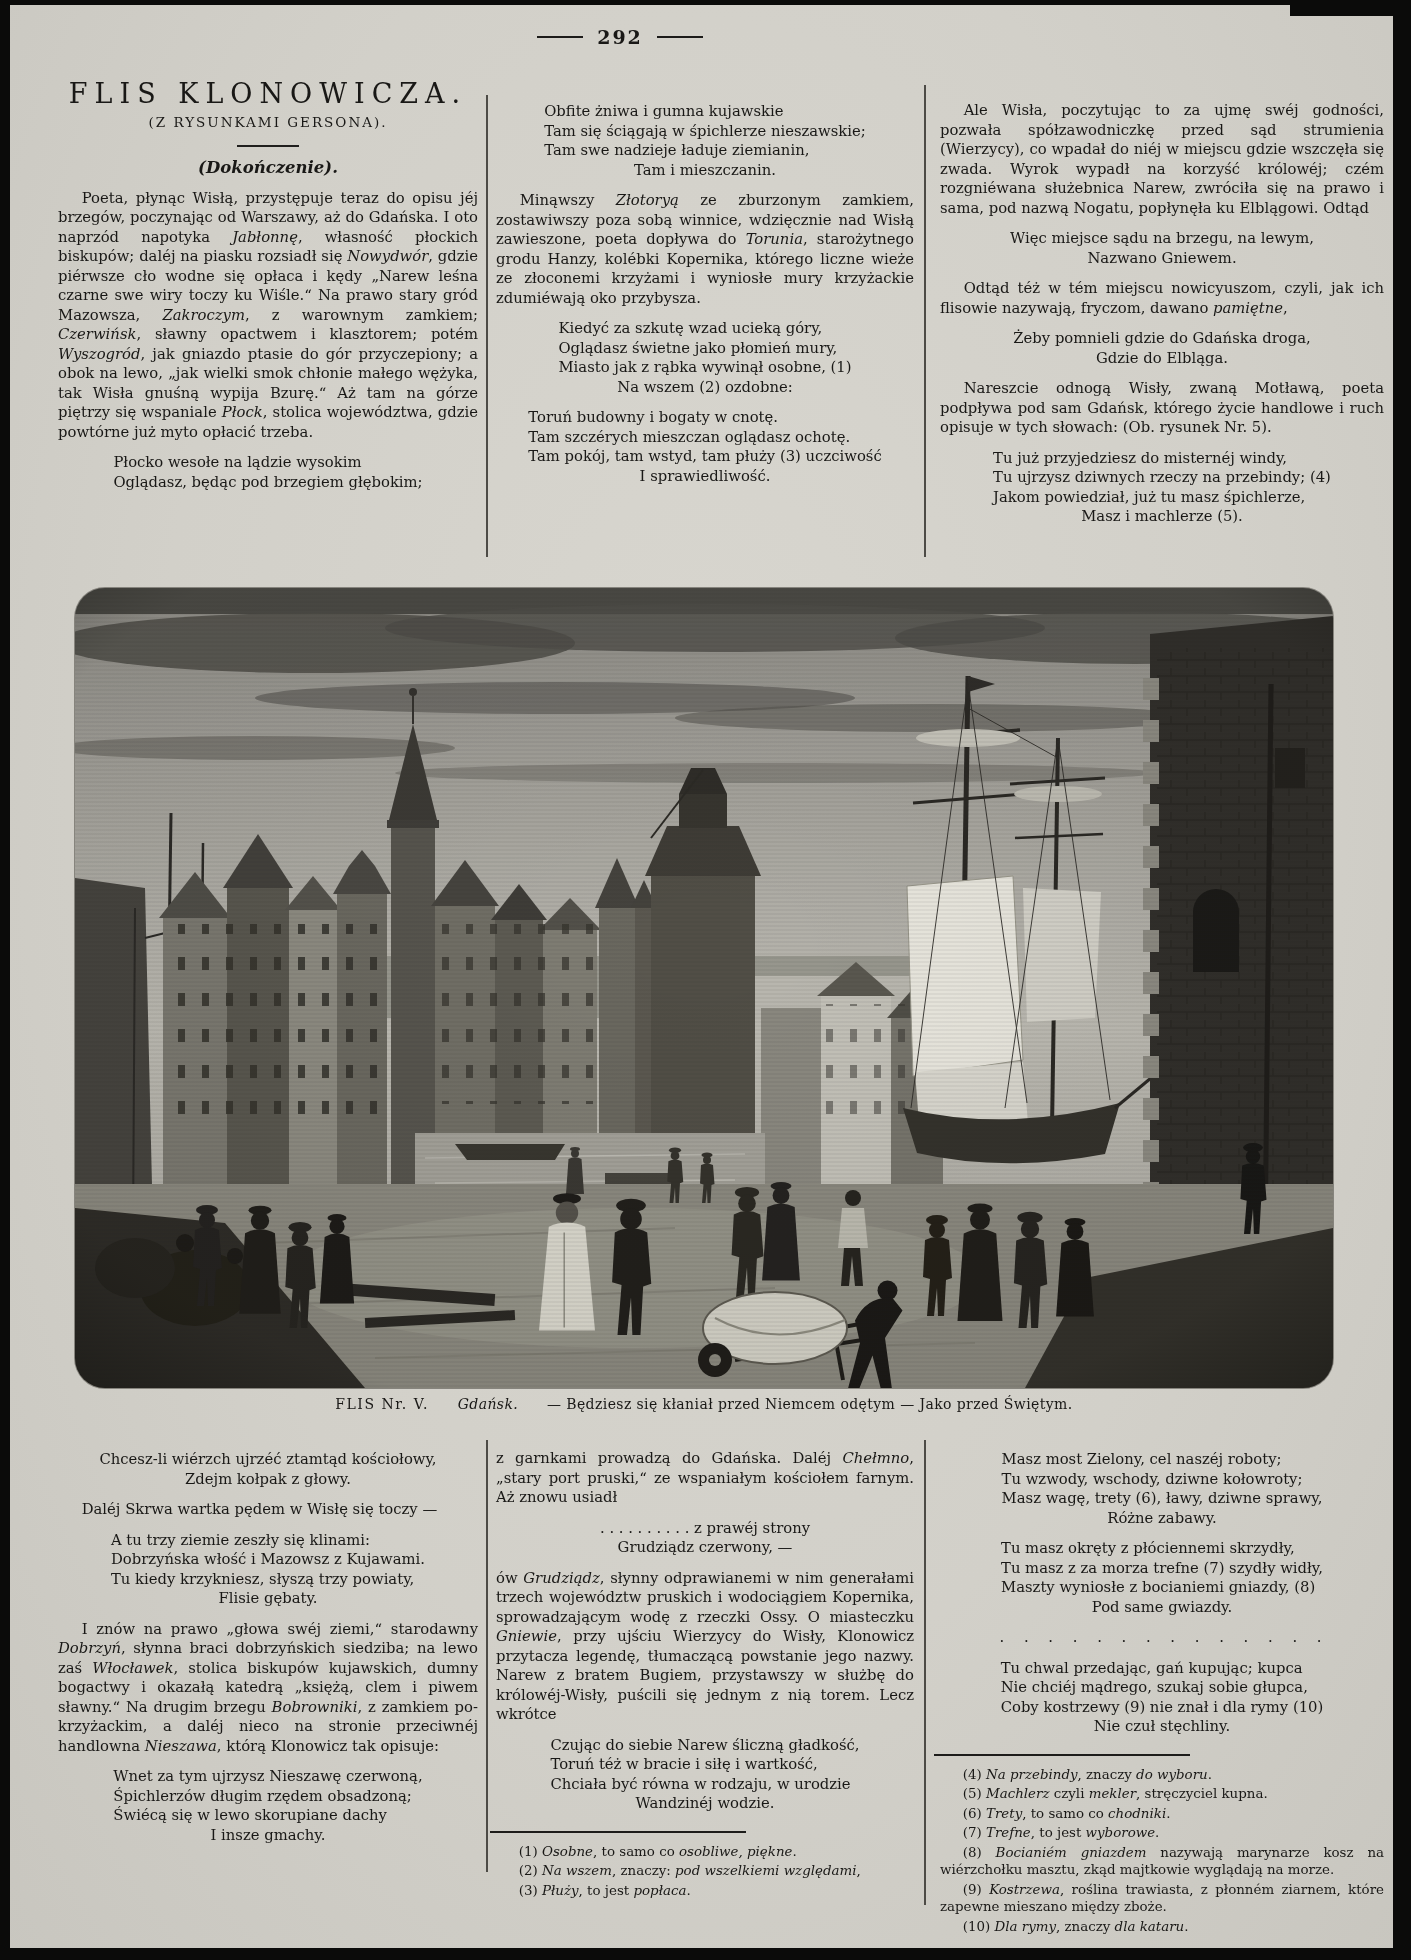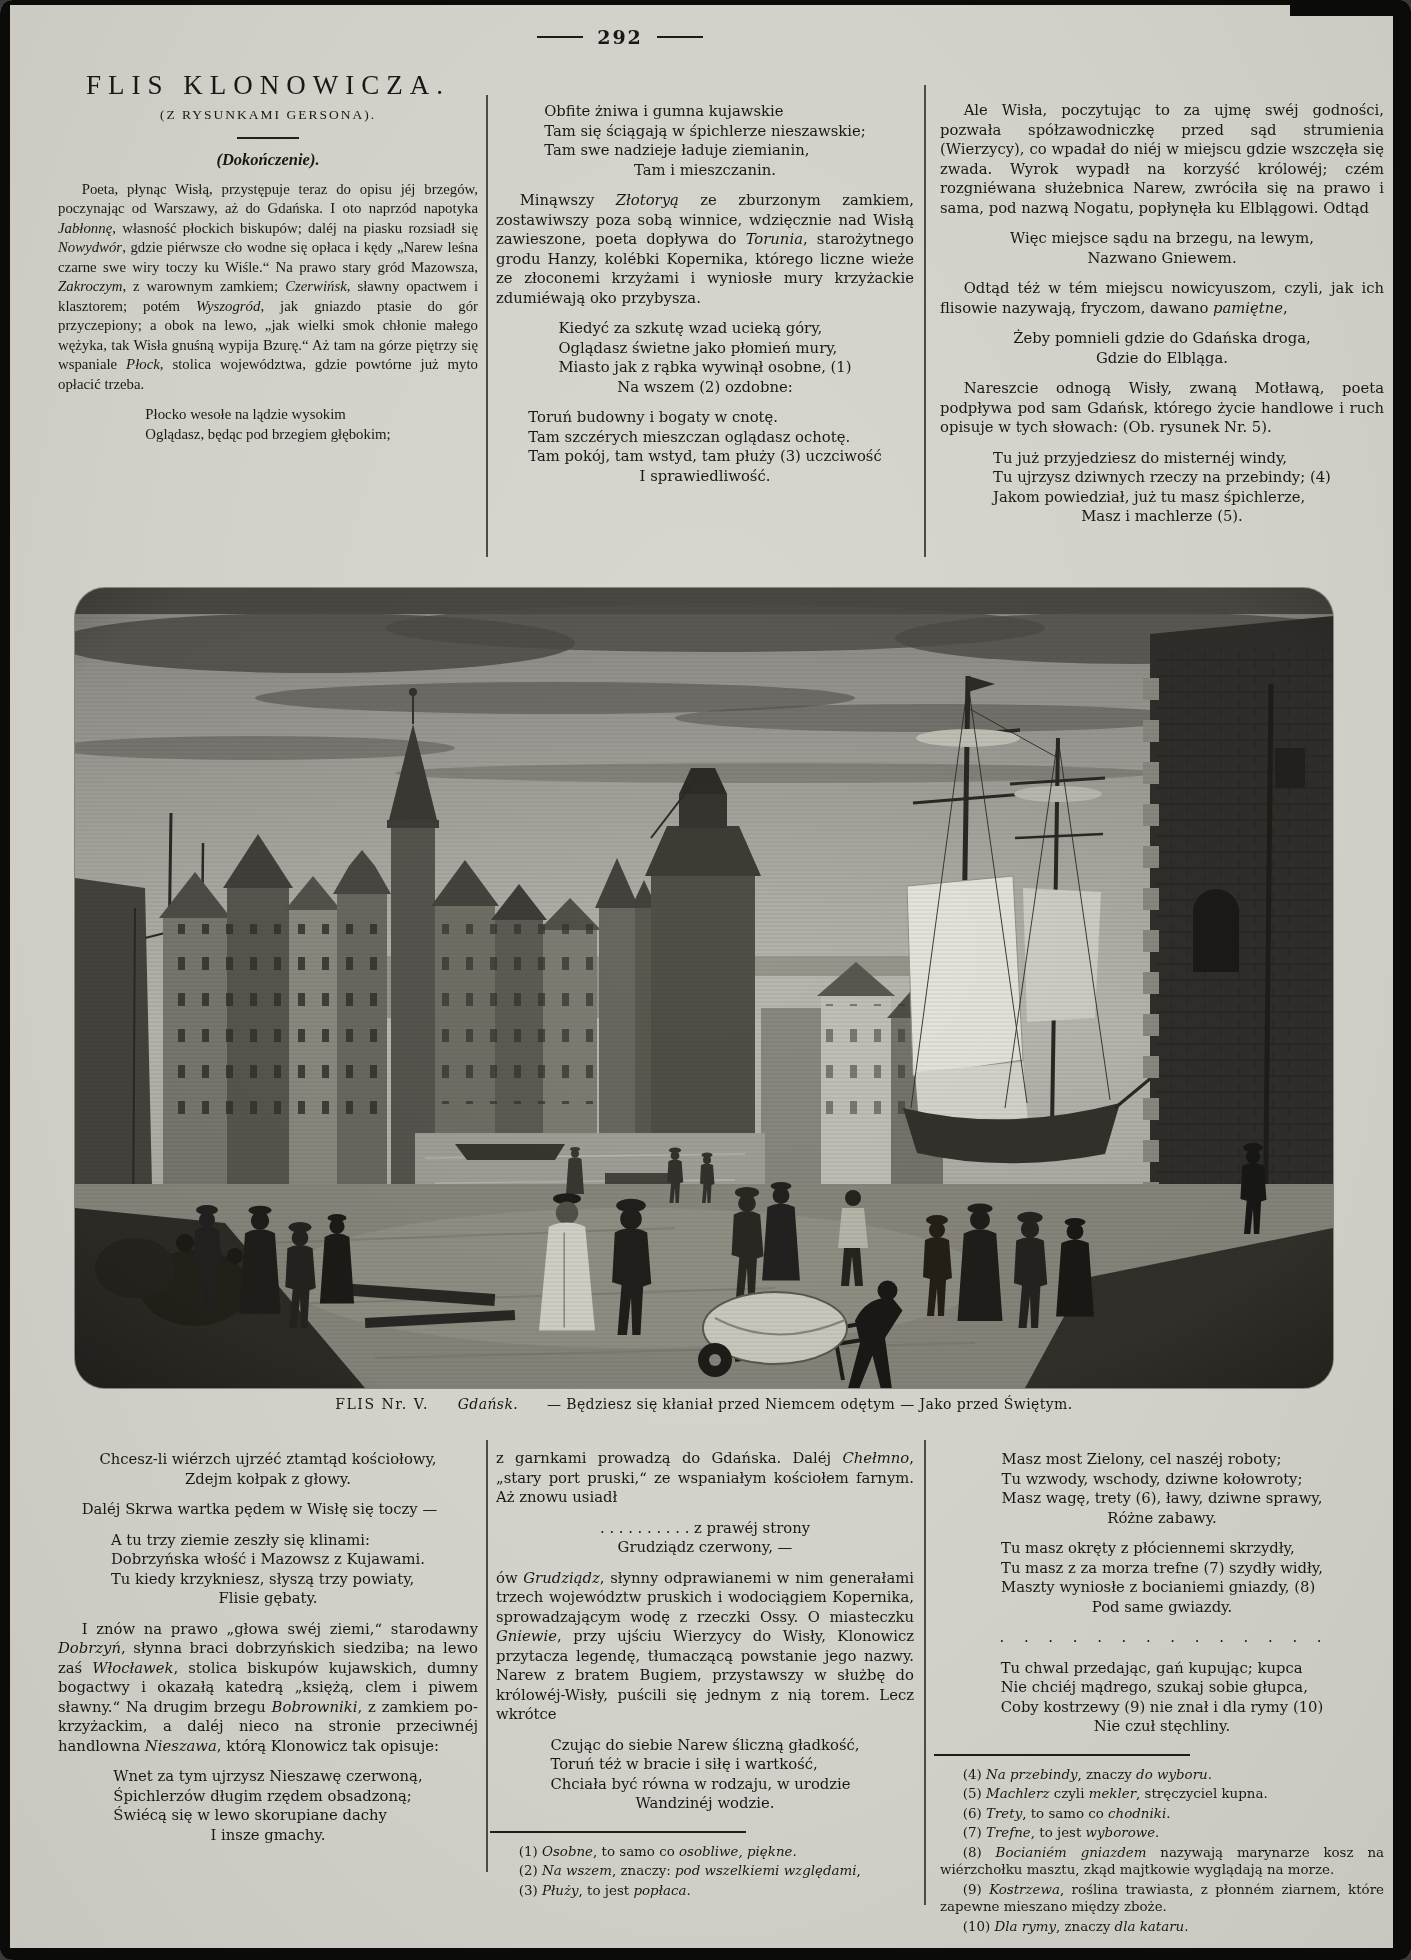--- a/index.html
+++ b/index.html
@@ -2,21 +2,20 @@
 <html lang="pl"><head>
 <meta charset="utf-8">
 <style>
   html,body{margin:0;padding:0;background:#3a3a38;}
   .scan-page{
     position:relative;width:1411px;height:1960px;overflow:hidden;
     background:#d2d0c9;
     background-image:radial-gradient(ellipse at 50% 40%, #d8d6cf 0%, #d2d0c9 55%, #c8c6bf 100%);
     font-family:"DejaVu Serif","Liberation Serif",serif;
     color:#191816;
-    border-radius:13px;
   }
   
   .edge{position:absolute;background:#0b0b0a;}
   .edge-top{top:0;left:0;width:100%;height:5px;}
   .edge-left{top:0;left:0;width:10px;height:100%;}
   .edge-right{top:0;left:1393px;width:18px;height:100%;}
   .edge-bottom{top:1948px;left:0;width:100%;height:12px;}
   .edge-corner-tr{top:0;left:1290px;width:121px;height:16px;}
   
   .page-no-row{position:absolute;top:26px;left:470px;width:300px;display:flex;align-items:center;justify-content:center;gap:14px;}
@@ -67,21 +66,21 @@
 
   <div class="page-no-row">
     <span class="page-no-rule"></span>
     <span class="page-no">292</span>
     <span class="page-no-rule"></span>
   </div>
 
   <div class="vdiv" style="left:486px;top:95px;height:462px;"></div>
   <div class="vdiv" style="left:924px;top:85px;height:472px;"></div>
 
-  <div class="col" style="left:58px;top:76px;width:420px;font-family:Liberation Serif, serif;">
+  <div class="col" style="left:58px;top:84px;width:420px;">
     <div class="headline">
       <h1 class="art-title">FLIS KLONOWICZA.</h1>
       <div class="art-subtitle">(Z RYSUNKAMI GERSONA).</div>
       <div class="head-rule"></div>
       <div class="art-note">(Dokończenie).</div>
     </div>
     <div>
         <p class="para">Poeta, płynąc Wisłą, przystępuje teraz do opisu jéj brzegów, poczynając od Warszawy, aż do Gdańska. I oto naprzód napotyka <i>Jabłonnę</i>, własność płockich biskupów; daléj na piasku rozsiadł się <i>Nowydwór</i>, gdzie piérwsze cło wodne się opłaca i kędy „Narew leśna czarne swe wiry toczy ku Wiśle.“ Na prawo stary gród Mazowsza, <i>Zakroczym</i>, z warownym zamkiem; <i>Czerwińsk</i>, sławny opactwem i klasztorem; potém <i>Wyszogród</i>, jak gniazdo ptasie do gór przyczepiony; a obok na lewo, „jak wielki smok chłonie małego wężyka, tak Wisła gnuśną wypija Bzurę.“ Aż tam na górze piętrzy się wspaniale <i>Płock</i>, stolica województwa, gdzie powtórne już myto opłacić trzeba.</p>
         <div class="verse">
           <div class="verse-line">Płocko wesołe na lądzie wysokim</div>

